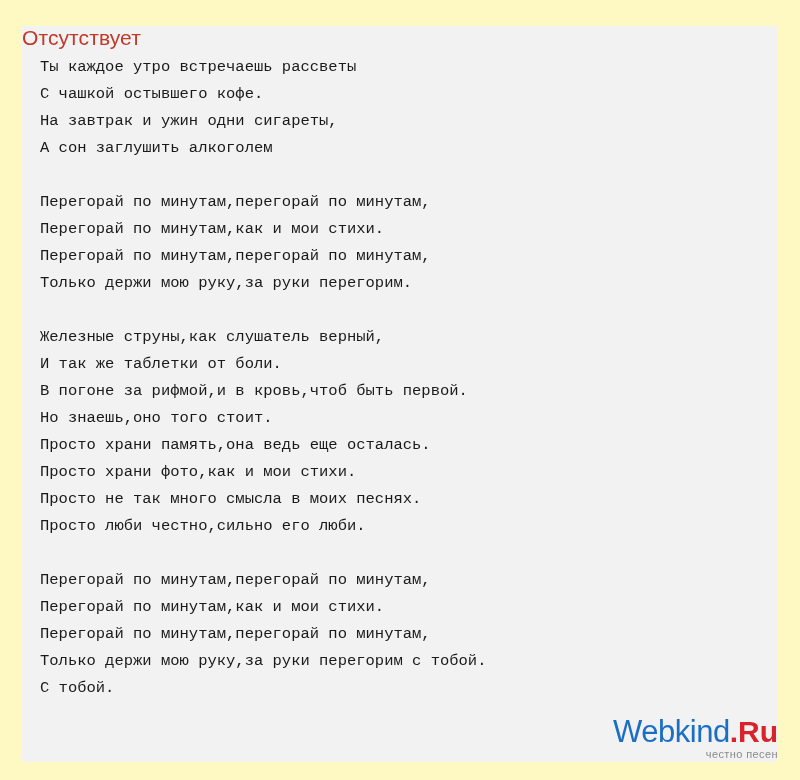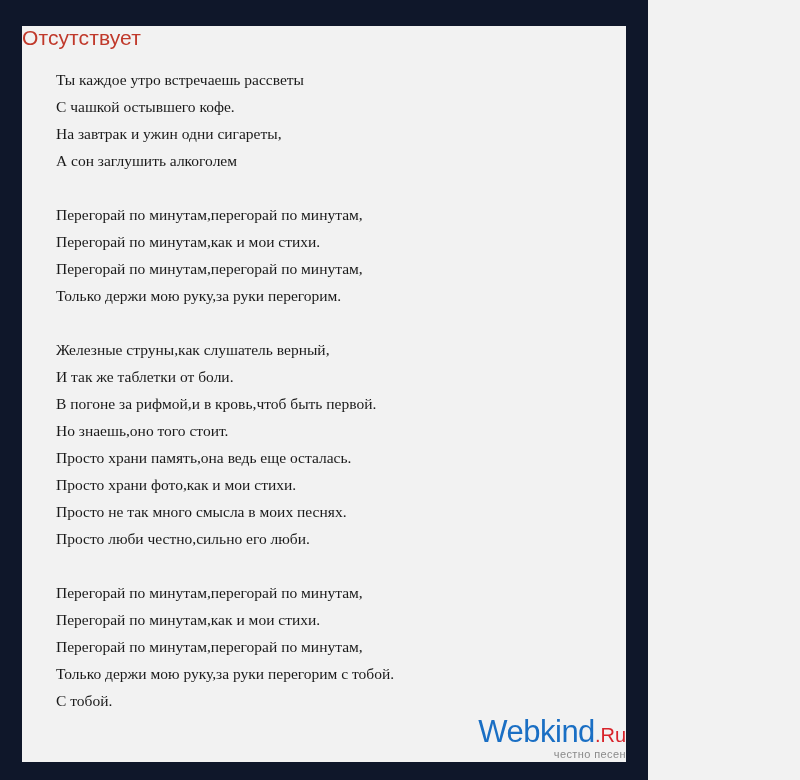--- a/index.html
+++ b/index.html
@@ -8,23 +8,23 @@
   }
   body {
     width: 800px;
     height: 780px;
     background: #f2f2f2;
     font-family: "Liberation Sans", sans-serif;
     overflow: hidden;
   }
   .page {
     position: relative;
-    width: 648px;
+    width: 800px;
     height: 780px;
-    background: #0f172a;
+    background: #fef9c3;
     box-sizing: border-box;
   }
   .card {
     position: absolute;
     left: 22px;
     top: 26px;
     right: 22px;
     bottom: 18px;
     background: #f2f2f2;
   }
@@ -46,40 +46,40 @@
   .artist-link {
     color: #2a6ebb;
     text-decoration: none;
   }
   .lyrics {
     font-size: 15.5px;
     line-height: 27px;
     color: #1a1a1a;
     white-space: pre-wrap;
     padding-left: 18px;
-    margin: 16px;
-    font-family: Liberation Serif, serif;
+    margin: 0;
+    font-family: Liberation Mono, monospace;
   }
   .logo {
     position: absolute;
     right: 22px;
     bottom: 20px;
     text-align: right;
     line-height: 1;
   }
   .logo-main {
     font-size: 31px;
     font-weight: normal;
     color: #1a6fc4;
     letter-spacing: -0.5px;
     font-family: "Liberation Sans", sans-serif;
   }
   .logo-ru {
-    font-size: 20px;
-    font-weight: normal;
+    font-size: 30px;
+    font-weight: bold;
     color: #d8232a;
     font-family: "Liberation Sans", sans-serif;
     text-align: right;
   }
   .logo-sub {
     font-size: 11px;
     color: #8a8a8a;
     margin-top: 2px;
     letter-spacing: 0.4px;
   }

